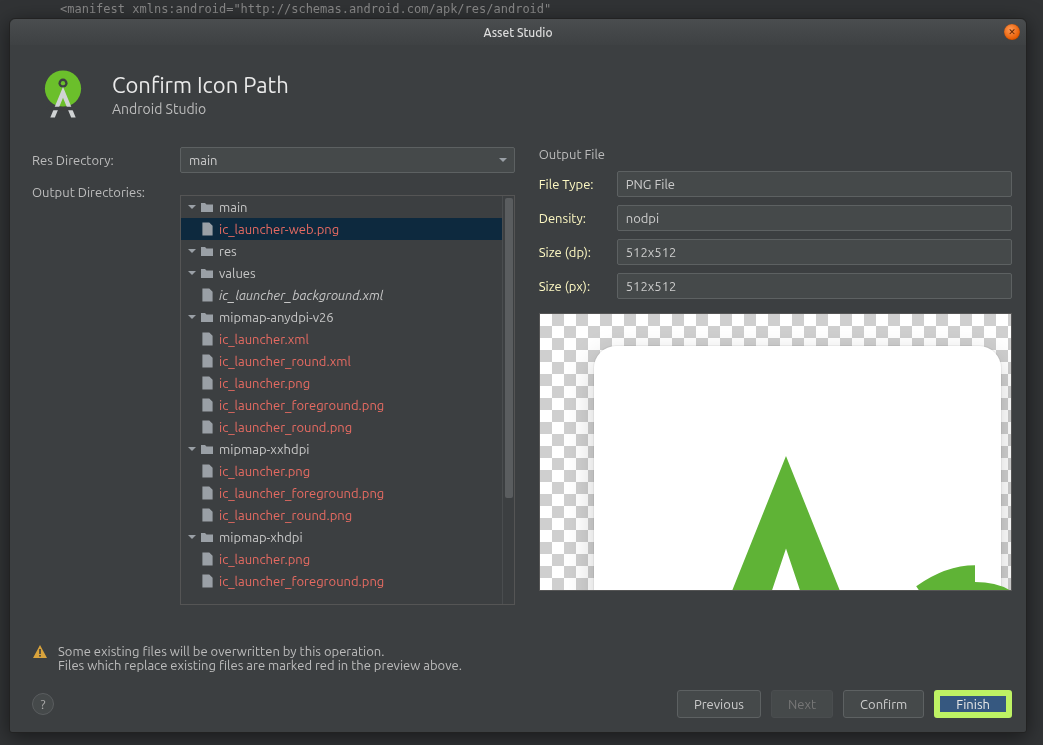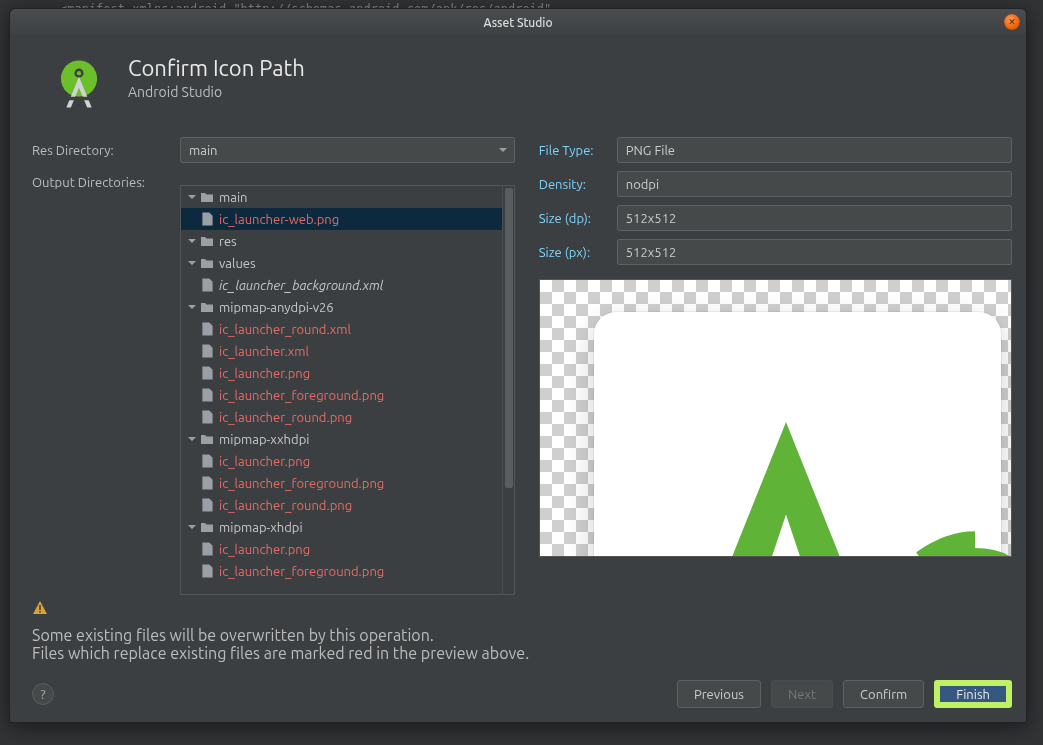--- a/index.html
+++ b/index.html
@@ -1,22 +1,22 @@
 <!DOCTYPE html>
 <html><head>
 <meta charset="utf-8">
 <style>
   * { box-sizing: border-box; margin: 0; padding: 0; font-family: "Ubuntu", "Segoe UI", Arial, sans-serif; }
   body { background: #2b2b2b; width: 1043px; height: 745px; overflow: hidden; color: #bbb; font-size: 13px; position: relative; }
   .behind { position: absolute; left: 0; top: 0; width: 1043px; height: 745px; background: #313335; }
   .behind .code { color: #888; padding: 2px 60px; font-family: monospace; font-size: 12px; }
-  .dialog { position: absolute; left: 9px; top: 8px; width: 1018px; height: 715px; background: #3c3f41; border: 1px solid #222; border-radius: 6px 6px 3px 3px; box-shadow: 0 4px 20px rgba(0,0,0,.5); display: flex; flex-direction: column; }
+  .dialog { position: absolute; left: 9px; top: 18px; width: 1018px; height: 715px; background: #3c3f41; border: 1px solid #222; border-radius: 6px 6px 3px 3px; box-shadow: 0 4px 20px rgba(0,0,0,.5); display: flex; flex-direction: column; }
   .titlebar { height: 26px; background: linear-gradient(#4a4d4f,#3e4143); border-radius: 6px 6px 0 0; display: flex; align-items: center; justify-content: center; position: relative; color: #ddd; font-size: 12px; font-weight: 500; }
   .titlebar .close { position: absolute; right: 6px; top: 5px; width: 16px; height: 16px; border-radius: 8px; background: radial-gradient(circle at 40% 35%, #ff9a55, #e85b00 70%); box-shadow: inset 0 0 1px rgba(0,0,0,.5); display:flex;align-items:center;justify-content:center;font-size:9px;color:#5a2200;}
-  .header { display:flex; padding: 20px 24px 24px 24px; gap: 20px; margin-left: 16px; }
+  .header { display:flex; align-items:center; padding: 20px 24px 24px 24px; gap: 20px; }
   .header-icon svg { width: 58px; height: 58px; }
   .header-text h1 { color: #eaeaea; font-size: 22px; font-weight: 400; }
   .header-text .sub { color: #bcbcbc; font-size: 14px; margin-top: 4px; }
   .body { display:flex; padding: 0 14px 0 22px; gap: 24px; flex: 1; min-height: 0; }
   .left { flex: 1.02; min-width: 0; }
   .right { flex: 1; min-width: 0; display:flex; flex-direction:column; }
   .form-row { display:flex; align-items:center; margin-bottom: 10px; }
   .label { width: 148px; color: #bcbcbc; font-size: 13px; }
   .select, .ro-input { flex:1; height: 26px; background:#45494a; border:1px solid #5d6162; border-radius:2px; color:#ccc; padding: 0 8px; display:flex; align-items:center; position:relative; }
   .select .chev { position:absolute; right:6px; top:7px; }
@@ -25,35 +25,35 @@
   .tree .row { display:flex; align-items:center; height:22px; padding-left:4px; white-space:nowrap; cursor:default;}
   .tree .row.selected { background:#0d293e;align-items:center; }
   .tree .chev { width:14px; display:inline-flex; justify-content:center; }
   .tree .ic { width:16px; display:inline-flex; justify-content:center; margin-right:4px;}
   .tree .name { color:#c7c7c7; }
   .tree .name.mod { color:#e76b62; }
   .tree .name.it { font-style: italic; }
   .indent1{padding-left:4px} .indent2{padding-left:18px} .indent3{padding-left:34px} .indent4{padding-left:50px}
   .scroll-track{width:12px;background:#3c3f41;border-left:1px solid #4a4d4f;position:relative;}
   .scroll-thumb{position:absolute;left:2px;width:8px;background:#5a5d5f;border-radius:2px;}
-  .right .label2 { width: 78px; color:#7dd3fc; font-size:13px;}
+  .right .label2 { width: 78px; color:#fef9c3; font-size:13px;}
   .right .form-row { margin-bottom: 8px; }
   .preview { margin-top:6px; flex:1; border:1px solid #555; background:#fff; position:relative; overflow:hidden;
     background-image:
       linear-gradient(45deg,#cfcfcf 25%,transparent 25%),
       linear-gradient(-45deg,#cfcfcf 25%,transparent 25%),
       linear-gradient(45deg,transparent 75%,#cfcfcf 75%),
       linear-gradient(-45deg,transparent 75%,#cfcfcf 75%);
     background-size:24px 24px;
     background-position:0 0,0 12px,12px -12px,-12px 0;
     height: 278px; flex:none;
   }
   .preview .card{position:absolute;left:54px;top:32px;right:10px;height:600px;background:#fff;border-radius:22px;box-shadow:0 10px 30px rgba(0,0,0,.18), 0 0 0 1px rgba(0,0,0,.05);}
   .preview svg.icon{position:absolute;left:120px;top:100px;width:420px;height:420px;}
-  .warn { display:flex; gap:10px; padding: 14px 22px 8px 22px; align-items:flex-start; color:#bcbcbc; font-size:16px;flex-direction:column;}
+  .warn { display:flex; gap:10px; padding: 14px 22px 8px 22px; align-items:flex-start; color:#bcbcbc; font-size:13px;}
   .footer { display:flex; align-items:center; padding: 10px 14px 14px 22px; gap:10px;}
   .footer .spacer{flex:1}
   .help{width:22px;height:22px;border-radius:11px;background:#45494a;border:1px solid #5a5d5f;display:flex;align-items:center;justify-content:center;color:#aaa;font-size:13px;}
   button.btn{height:28px;padding:0 16px;background:#45494a;border:1px solid #5d6162;color:#ccc;border-radius:3px;font-size:13px;cursor:pointer;}
   button.btn:disabled{color:#777;border-color:#4a4d4f;}
   button.btn.primary{background:#365880;border:6px solid #bef264;color:#e8e8e8;}
   svg{display:block}
   .folder{fill:#9aa0a6}
   .file{fill:#9aa0a6}
   .chevsvg{fill:#9aa0a6}
@@ -179,31 +179,31 @@
                   <span class="name">mipmap-anydpi-v26</span>
                 </div>
                 <div class="row indent4">
                   <span class="chev"></span>
                   <span class="ic">
                     <svg width="12" height="14" viewBox="0 0 12 14">
                       <path class="file" d="M2 1 h6 l3 3 v9 H2 Z" fill="none" stroke="#9aa0a6" stroke-width="1.2"></path>
                       <path d="M8 1 v3 h3" fill="none" stroke="#9aa0a6" stroke-width="1.2"></path>
                     </svg>
                   </span>
+                  <span class="name mod">ic_launcher.xml</span>
+                </div>
+                <div class="row indent4">
+                  <span class="chev"></span>
+                  <span class="ic">
+                    <svg width="12" height="14" viewBox="0 0 12 14">
+                      <path class="file" d="M2 1 h6 l3 3 v9 H2 Z" fill="none" stroke="#9aa0a6" stroke-width="1.2"></path>
+                      <path d="M8 1 v3 h3" fill="none" stroke="#9aa0a6" stroke-width="1.2"></path>
+                    </svg>
+                  </span>
                   <span class="name mod">ic_launcher_round.xml</span>
-                </div>
-                <div class="row indent4">
-                  <span class="chev"></span>
-                  <span class="ic">
-                    <svg width="12" height="14" viewBox="0 0 12 14">
-                      <path class="file" d="M2 1 h6 l3 3 v9 H2 Z" fill="none" stroke="#9aa0a6" stroke-width="1.2"></path>
-                      <path d="M8 1 v3 h3" fill="none" stroke="#9aa0a6" stroke-width="1.2"></path>
-                    </svg>
-                  </span>
-                  <span class="name mod">ic_launcher.xml</span>
                 </div>
                 <div class="row indent4">
                   <span class="chev"></span>
                   <span class="ic">
                     <svg width="12" height="14" viewBox="0 0 12 14">
                       <path class="file" d="M2 1 h6 l3 3 v9 H2 Z" fill="none" stroke="#9aa0a6" stroke-width="1.2"></path>
                       <path d="M8 1 v3 h3" fill="none" stroke="#9aa0a6" stroke-width="1.2"></path>
                     </svg>
                   </span>
                   <span class="name mod">ic_launcher.png</span>
@@ -307,20 +307,21 @@
               </div>
             <div class="scroll-track">
               <div class="scroll-thumb" style="top:2px;height:300px"></div>
             </div>
           </div>
         </div>
       </div>
     </div>
 
     <div class="right">
+      <div class="right-col-head">Output File</div>
       <div class="form-row">
         <div class="label2">File Type:</div>
         <div class="ro-input">
             <span>PNG File</span>
           </div>
       </div>
       <div class="form-row">
         <div class="label2">Density:</div>
         <div class="ro-input">
             <span>nodpi</span>

